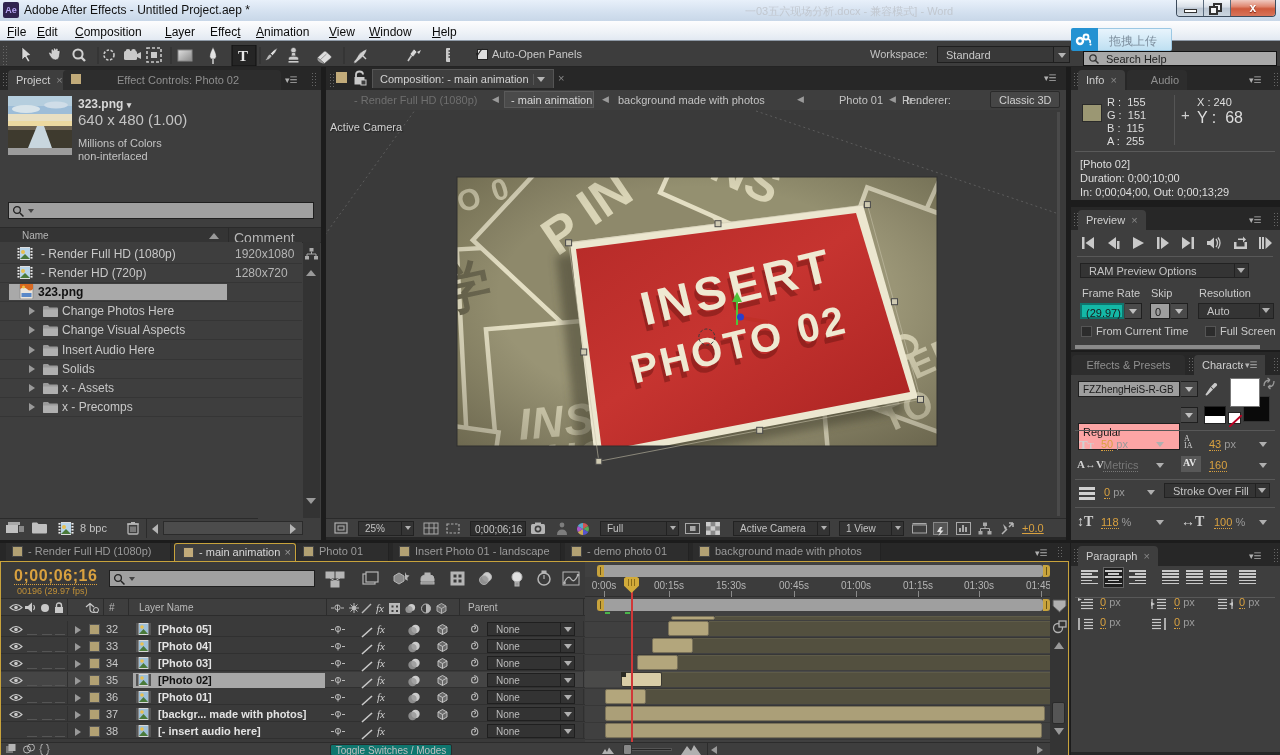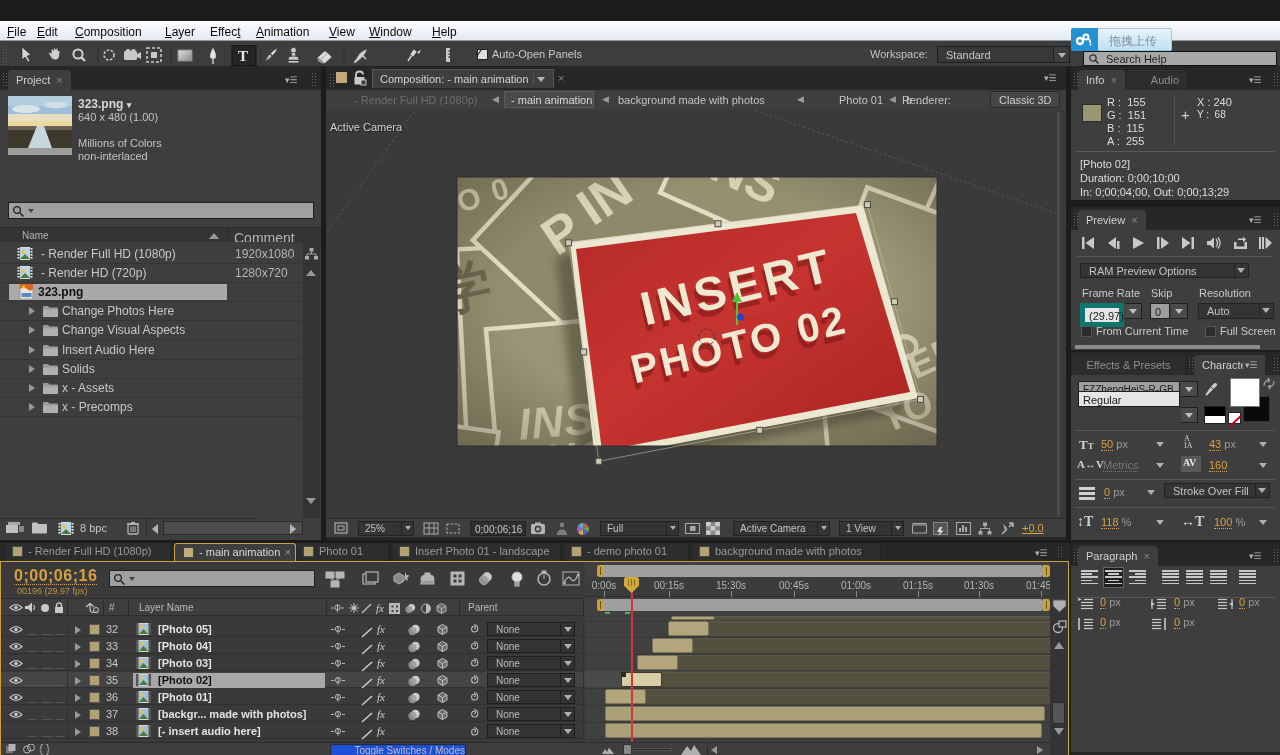--- a/index.html
+++ b/index.html
@@ -7,20 +7,36 @@
 .abs{position:absolute}
 .txt{position:absolute;white-space:nowrap}
 .tab{position:absolute;height:20px;line-height:20px;font-size:11px;color:#8f8f8f;background:#2d2d2d;padding:0 8px;border-radius:4px 4px 0 0}
 .tab.act{background:#3e3e3e;color:#cfcfcf}
 .lightfield{position:absolute;background:#a0a0a0;border:1px solid #1f1f1f;color:#1c1c1c}
 .grip{position:absolute;width:5px;background-image:radial-gradient(circle,#666 1px,transparent 1px);background-size:3px 3px}
 .orange{color:#d9a13f}
 </style></head><body>
 <div id="app">
 
+<div class="abs" style="left:0;top:0;width:1280px;height:21px;background:linear-gradient(#e8f0fa,#d3e0ef 60%,#c8d7e8)">
+ <div class="abs" style="left:3px;top:2px;width:16px;height:16px;background:#30244f;border-radius:2px;color:#b8a6f5;font-size:9px;font-weight:bold;text-align:center;line-height:16px">Ae</div>
+ <div class="txt" style="left:24px;top:3px;font-size:12px;color:#111">Adobe After Effects - Untitled Project.aep *</div>
+ <div class="txt" style="left:745px;top:4px;font-size:11px;color:#c2c8d0">一03五六现场分析.docx - 兼容模式] - Word</div>
+
+ <div class="abs" style="left:1176px;top:0;width:100px;height:17px;border:1px solid #3c4b5c;border-top:none;border-radius:0 0 4px 4px;overflow:hidden;display:flex">
+   <div style="width:28px;height:100%;background:linear-gradient(#f4f7fa,#d7dee6 45%,#bcc7d3 50%,#ccd6e0);border-right:1px solid #5a6b7d;position:relative">
+          <div class="abs" style="left:7px;top:9px;width:13px;height:4px;background:#fff;border:1px solid #333"></div>
+        </div>
+   <div style="width:27px;height:100%;background:linear-gradient(#f4f7fa,#d7dee6 45%,#bcc7d3 50%,#ccd6e0);border-right:1px solid #5a6b7d;position:relative">
+     <div class="abs" style="left:9px;top:3px;width:9px;height:9px;border:2px solid #333;background:#f4f6f8"></div>
+     <div class="abs" style="left:5px;top:6px;width:9px;height:9px;border:2px solid #333;background:#f4f6f8"></div>
+   </div>
+   <div style="width:45px;height:100%;background:linear-gradient(#f0c9c0,#e08973 40%,#ce5a3d 55%,#d8745a);position:relative;color:#fff;font-weight:bold;font-size:12px;text-align:center;line-height:16px;text-shadow:0 1px 1px #7a2010">x</div>
+ </div>
+</div>
 
 <div class="abs" style="left:0;top:21px;width:1280px;height:20px;background:linear-gradient(#fdfdfe,#eef2f7 60%,#e2e9f2);border-bottom:1px solid #8e99a6">
 <div class="txt" style="left:7px;top:4px;font-size:12px;color:#0a0a0a"><span style="text-decoration:underline">F</span>ile</div>
 <div class="txt" style="left:37px;top:4px;font-size:12px;color:#0a0a0a"><span style="text-decoration:underline">E</span>dit</div>
 <div class="txt" style="left:75px;top:4px;font-size:12px;color:#0a0a0a"><span style="text-decoration:underline">C</span>omposition</div>
 <div class="txt" style="left:165px;top:4px;font-size:12px;color:#0a0a0a"><span style="text-decoration:underline">L</span>ayer</div>
 <div class="txt" style="left:210px;top:4px;font-size:12px;color:#0a0a0a">Effec<span style="text-decoration:underline">t</span></div>
 <div class="txt" style="left:256px;top:4px;font-size:12px;color:#0a0a0a"><span style="text-decoration:underline">A</span>nimation</div>
 <div class="txt" style="left:329px;top:4px;font-size:12px;color:#0a0a0a"><span style="text-decoration:underline">V</span>iew</div>
 <div class="txt" style="left:369px;top:4px;font-size:12px;color:#0a0a0a"><span style="text-decoration:underline">W</span>indow</div>
@@ -135,37 +151,38 @@
   </svg>
  </div>
  <div class="abs" style="left:27px;top:0;width:74px;height:23px;background:linear-gradient(#e8f4fc,#bfe0f2);border:1px solid #9cc8e4;border-left:none;border-radius:0 2px 2px 0">
   <div class="txt" style="left:11px;top:4px;font-size:12px;color:#7e8f9e">拖拽上传</div>
  </div>
 </div>
 
 <div class="abs" style="left:0;top:67px;width:321px;height:473px;background:#272727">
 <div class="grip" style="left:2px;top:5px;height:14px"></div>
 <div class="tab act" style="left:8px;top:3px">Project &nbsp;<span style="color:#888">×</span></div>
+<div class="tab" style="left:63px;top:3px;width:218px"><span style="display:inline-block;width:10px;height:10px;background:#c2ab7a;margin-right:8px"></span><span style="margin-left:28px">Effect Controls: Photo 02</span></div>
 <div class="txt" style="left:285px;top:8px;color:#b0b0b0;font-size:9px">▾<span style="letter-spacing:-1px">☰</span></div>
 <div class="grip" style="left:311px;top:5px;height:14px"></div>
 <div class="abs" style="left:0;top:23px;width:321px;height:450px;background:#3e3e3e">
 <svg class="abs" style="left:8px;top:6px" width="64" height="59" viewBox="0 0 64 59">
 <rect x="0" y="0" width="64" height="52" fill="#9dbdd8"></rect>
 <rect x="0" y="0" width="64" height="10" fill="#b5cede"></rect>
 <ellipse cx="18" cy="13" rx="14" ry="4" fill="#d8e4ea"></ellipse>
 <ellipse cx="48" cy="9" rx="12" ry="3.5" fill="#cfdde8"></ellipse>
 <rect x="0" y="18" width="64" height="9" fill="#e8dfc2"></rect>
 <rect x="0" y="25" width="64" height="6" fill="#ecd9a0"></rect>
 <rect x="0" y="30" width="64" height="22" fill="#3e3a2e"></rect>
 <rect x="0" y="30" width="64" height="4" fill="#6b6150"></rect>
 <path d="M29 30 L36 30 L44 52 L20 52 Z" fill="#c8d6de"></path>
 <rect x="0" y="52" width="64" height="7" fill="#9c9c9c"></rect>
 </svg>
 <div class="txt" style="left:78px;top:7px;font-size:12px;font-weight:bold;color:#d8d8d8">323.png <span style="font-size:9px">▾</span></div>
-<div class="txt" style="left:78px;top:21px;font-size:11px;color:#c3c3c3">640 x 480 (1.00)</div>
+<div class="txt" style="left:78px;top:21px;font-size:15px;color:#c3c3c3">640 x 480 (1.00)</div>
 <div class="txt" style="left:78px;top:47px;font-size:11px;color:#c3c3c3">Millions of Colors</div>
 <div class="txt" style="left:78px;top:60px;font-size:11px;color:#c3c3c3">non-interlaced</div>
 <div class="lightfield" style="left:8px;top:112px;width:306px;height:17px">
 <svg class="abs" style="left:3px;top:2px" width="13" height="13" viewBox="0 0 13 13">
             <circle cx="5" cy="5" r="3.4" fill="none" stroke="#222" stroke-width="1.3"></circle>
             <line x1="8" y1="8" x2="11.5" y2="11.5" stroke="#222" stroke-width="1.5"></line>
           </svg>
 <div class="abs" style="left:19px;top:6px;width:0;height:0;border-left:3.5px solid transparent;border-right:3.5px solid transparent;border-top:4px solid #444"></div>
 </div>
 <div class="abs" style="left:0;top:137px;width:321px;height:16px;background:#343434;border-top:1px solid #2a2a2a;border-bottom:1px solid #2a2a2a">
@@ -552,21 +569,21 @@
 <div class="grip" style="left:202px;top:5px;height:14px"></div>
 <div class="abs" style="left:0;top:23px;width:209px;height:110px;background:#3e3e3e">
 <div class="abs" style="left:11px;top:14px;width:20px;height:18px;background:#9b9773;border:1px solid #2a2a2a"></div>
 <div class="txt" style="left:36px;top:6px;font-size:11px;color:#dedede">R :&nbsp; 155</div>
 <div class="txt" style="left:36px;top:19px;font-size:11px;color:#dedede">G :&nbsp; 151</div>
 <div class="txt" style="left:36px;top:32px;font-size:11px;color:#dedede">B :&nbsp; 115</div>
 <div class="txt" style="left:36px;top:45px;font-size:11px;color:#dedede">A :&nbsp; 255</div>
 <div class="abs" style="left:103px;top:5px;width:1px;height:50px;background:#555"></div>
 <div class="txt" style="left:110px;top:16px;font-size:15px;color:#cfcfcf">+</div>
 <div class="txt" style="left:126px;top:6px;font-size:11px;color:#dedede">X : 240</div>
-<div class="txt" style="left:126px;top:19px;font-size:10px;color:#dedede">Y :&nbsp; 68</div>
+<div class="txt" style="left:126px;top:19px;font-size:16px;color:#dedede">Y :&nbsp; 68</div>
 <div class="abs" style="left:4px;top:61px;width:200px;height:1px;background:#5a5a5a"></div>
 <div class="txt" style="left:9px;top:68px;font-size:11px;color:#dedede">[Photo 02]</div>
 <div class="txt" style="left:9px;top:82px;font-size:11px;color:#dedede">Duration: 0;00;10;00</div>
 <div class="txt" style="left:9px;top:96px;font-size:11px;color:#dedede">In: 0;00;04;00, Out: 0;00;13;29</div>
 </div>
     </div>
 <div class="abs" style="left:1071px;top:207px;width:209px;height:143px;background:#272727">
 <div class="grip" style="left:2px;top:5px;height:14px"></div>
 <div class="tab act" style="left:7px;top:3px">Preview &nbsp;<span style="color:#888">×</span></div>
 <div class="txt" style="left:178px;top:8px;color:#b0b0b0;font-size:9px">▾☰</div>
@@ -604,21 +621,21 @@
         </svg>
 <div class="abs" style="left:6px;top:26px;width:196px;height:1px;background:#585858"></div>
 <div class="abs" style="left:9px;top:33px;width:169px;height:15px;background:#343434;border:1px solid #222">
           <div class="txt" style="left:8px;top:1px;font-size:11px;color:#c3c3c3">RAM Preview Options</div>
           <div class="abs" style="right:3px;top:4px;width:0;height:0;border-left:4px solid transparent;border-right:4px solid transparent;border-top:5px solid #b0b0b0"></div>
           <div class="abs" style="right:13px;top:0;width:1px;height:13px;background:#222"></div>
         </div>
 <div class="txt" style="left:11px;top:57px;font-size:11px;color:#c9c9c9">Frame Rate</div>
 <div class="txt" style="left:80px;top:57px;font-size:11px;color:#c9c9c9">Skip</div>
 <div class="txt" style="left:128px;top:57px;font-size:11px;color:#c9c9c9">Resolution</div>
-<div class="abs" style="left:9px;top:73px;width:44px;height:24px;background:#e5e5e5;border:5px solid #0f766e">
+<div class="abs" style="left:9px;top:73px;width:44px;height:16px;background:#14b8a6;border:2px solid #0f766e">
           <div class="txt" style="left:4px;top:2px;font-size:11px;color:#1a1a1a">(29.97)</div>
         </div>
         <div class="abs" style="left:54px;top:73px;width:17px;height:16px;background:#4a4a4a;border:1px solid #1f1f1f;border-left:none">
           <div class="abs" style="left:4px;top:5px;width:0;height:0;border-left:4.5px solid transparent;border-right:4.5px solid transparent;border-top:5.5px solid #c0c0c0"></div>
         </div>
 <div class="abs" style="left:79px;top:73px;width:20px;height:16px;background:#9e9e9e;border:1px solid #1f1f1f">
           <div class="txt" style="left:4px;top:2px;font-size:11px;color:#1a1a1a">0</div>
         </div>
         <div class="abs" style="left:100px;top:73px;width:17px;height:16px;background:#4a4a4a;border:1px solid #1f1f1f;border-left:none">
           <div class="abs" style="left:4px;top:5px;width:0;height:0;border-left:4.5px solid transparent;border-right:4.5px solid transparent;border-top:5.5px solid #c0c0c0"></div>
@@ -642,21 +659,21 @@
 <div class="abs" style="left:172px;top:3px;width:22px;height:20px;background:#3e3e3e"></div>
 <div class="txt" style="left:174px;top:8px;color:#b0b0b0;font-size:9px">▾☰</div>
 <div class="grip" style="left:202px;top:5px;height:14px"></div>
 <div class="abs" style="left:0;top:23px;width:209px;height:165px;background:#3e3e3e">
 <div class="abs" style="left:7px;top:6px;width:102px;height:16px;background:#9e9e9e;border:1px solid #1f1f1f">
           <div class="txt" style="left:4px;top:2px;font-size:10px;color:#1a1a1a">FZZhengHeiS-R-GB</div>
         </div>
         <div class="abs" style="left:110px;top:6px;width:17px;height:16px;background:#4a4a4a;border:1px solid #1f1f1f;border-left:none">
           <div class="abs" style="left:4px;top:5px;width:0;height:0;border-left:4.5px solid transparent;border-right:4.5px solid transparent;border-top:5.5px solid #c0c0c0"></div>
         </div>
-<div class="abs" style="left:7px;top:16px;width:102px;height:16px;background:#e5e5e5;border:1px solid #1f1f1f">
+<div class="abs" style="left:7px;top:48px;width:102px;height:27px;background:#fca5a5;border:1px solid #1f1f1f">
           <div class="txt" style="left:4px;top:2px;font-size:11px;color:#1a1a1a">Regular</div>
         </div>
         <div class="abs" style="left:110px;top:32px;width:17px;height:16px;background:#4a4a4a;border:1px solid #1f1f1f;border-left:none">
           <div class="abs" style="left:4px;top:5px;width:0;height:0;border-left:4.5px solid transparent;border-right:4.5px solid transparent;border-top:5.5px solid #c0c0c0"></div>
         </div>
 <svg class="abs" style="left:134px;top:7px" width="13" height="16" viewBox="0 0 13 16">
           <path d="M10 1 Q12.5 1 12 3.5 L8.5 7 L6 4.5 L9.5 1 Q9.8 1 10 1 Z" fill="#c9c9c9"></path>
           <path d="M5.5 5 L8 7.5 L3 12.5 Q1.5 14 0.8 13.2 Q0 12.5 1.5 11 Z" fill="#c9c9c9"></path>
         </svg>
 <div class="abs" style="left:133px;top:31px;width:22px;height:18px;background:#fff;border:1px solid #222">
@@ -1337,21 +1354,21 @@
               <rect x="2.5" y="0" width="7" height="7" fill="#b5b5b5" stroke="none"></rect>
               <g transform="translate(17,0)">
                 <circle cx="4" cy="5.5" r="3.5"></circle>
                 <circle cx="8" cy="3.5" r="3.5"></circle>
               </g>
               <g transform="translate(34,0)">
                 <path d="M3 0 Q1 0 1 2.5 Q1 5 0 5.5 Q1 6 1 8.5 Q1 11 3 11 M6 0 Q8 0 8 2.5 Q8 5 9 5.5 Q8 6 8 8.5 Q8 11 6 11"></path>
               </g>
             </g>
           </svg>
-<div class="abs" style="left:329px;top:1px;width:136px;height:12px;background:#1d4ed8;border:1px solid #2a2a2a;border-radius:2px;text-align:right">
+<div class="abs" style="left:329px;top:1px;width:122px;height:12px;background:#0f766e;border:1px solid #2a2a2a;border-radius:2px;text-align:center">
             <div style="font-size:10px;color:#c0c0c0;line-height:11px">Toggle Switches / Modes</div>
           </div>
 <svg class="abs" style="left:601px;top:3px" width="12" height="8" viewBox="0 0 12 8">
             <path d="M0 8 L3 3 L5 6 L7 1.5 L12 8 Z" fill="#b0b0b0"></path>
           </svg>
 <div class="abs" style="left:630px;top:5px;width:41px;height:3px;background:#272727;border:1px solid #555"></div>
 <div class="abs" style="left:622px;top:1px;width:9px;height:11px;background:#888;border:1px solid #333;border-radius:2px"></div>
 <svg class="abs" style="left:680px;top:1px" width="20" height="11" viewBox="0 0 20 11">
             <path d="M0 11 L6 2 L10 7 L13 1 L20 11 Z" fill="#b0b0b0"></path>
           </svg>

